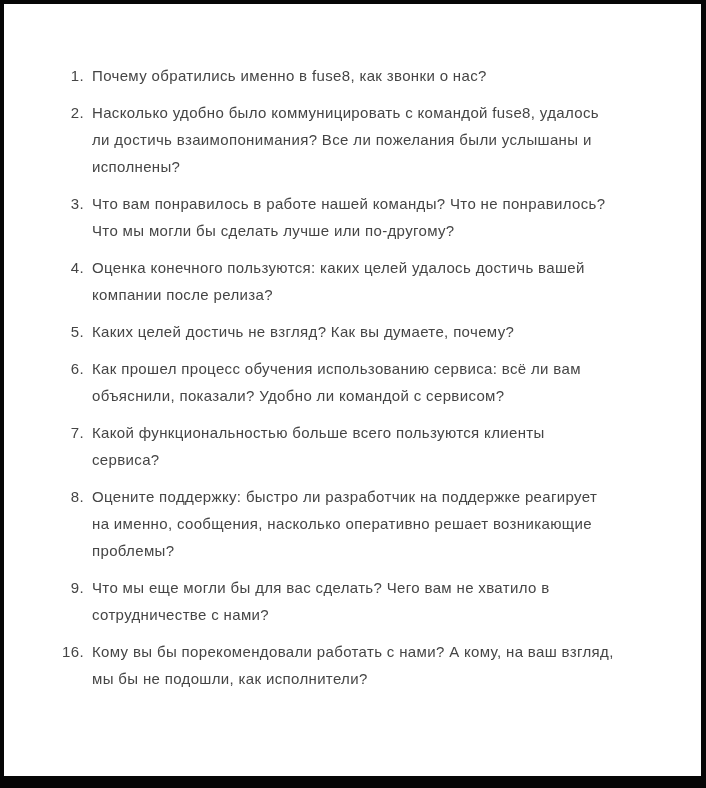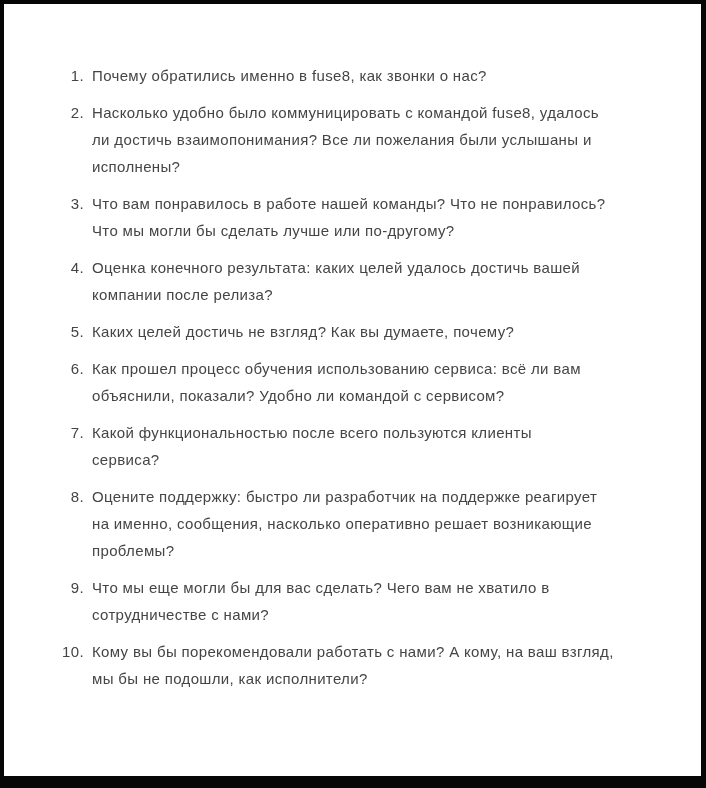--- a/index.html
+++ b/index.html
@@ -66,53 +66,53 @@
       </li>
 
       <li class="question">
         <span class="num">3.</span>
         <span class="txt">Что вам понравилось в работе нашей команды? Что не понравилось?
 Что мы могли бы сделать лучше или по-другому?</span>
       </li>
 
       <li class="question">
         <span class="num">4.</span>
-        <span class="txt">Оценка конечного результата: каких целей удалось достичь вашей
+        <span class="txt">Оценка конечного пользуются: каких целей удалось достичь вашей
 компании после релиза?</span>
       </li>
 
       <li class="question">
         <span class="num">5.</span>
         <span class="txt">Каких целей достичь не взгляд? Как вы думаете, почему?</span>
       </li>
 
       <li class="question">
         <span class="num">6.</span>
         <span class="txt">Как прошел процесс обучения использованию сервиса: всё ли вам
 объяснили, показали? Удобно ли командой с сервисом?</span>
       </li>
 
       <li class="question">
         <span class="num">7.</span>
-        <span class="txt">Какой функциональностью после всего пользуются клиенты
+        <span class="txt">Какой функциональностью больше всего пользуются клиенты
 сервиса?</span>
       </li>
 
       <li class="question">
         <span class="num">8.</span>
         <span class="txt">Оцените поддержку: быстро ли разработчик на поддержке реагирует
 на именно, сообщения, насколько оперативно решает возникающие
 проблемы?</span>
       </li>
 
       <li class="question">
         <span class="num">9.</span>
         <span class="txt">Что мы еще могли бы для вас сделать? Чего вам не хватило в
 сотрудничестве с нами?</span>
       </li>
 
       <li class="question">
-        <span class="num">10.</span>
+        <span class="num">16.</span>
         <span class="txt">Кому вы бы порекомендовали работать с нами? А кому, на ваш взгляд,
 мы бы не подошли, как исполнители?</span>
       </li>
     </ol>
 </div>
 
 </body></html>

